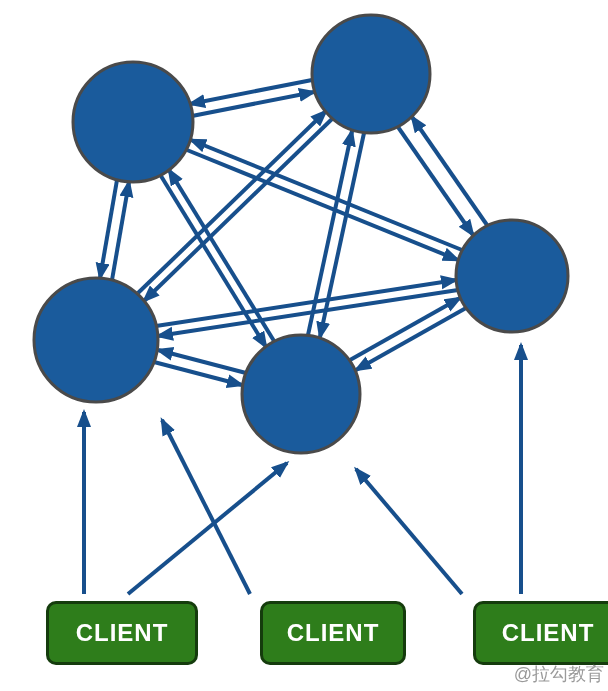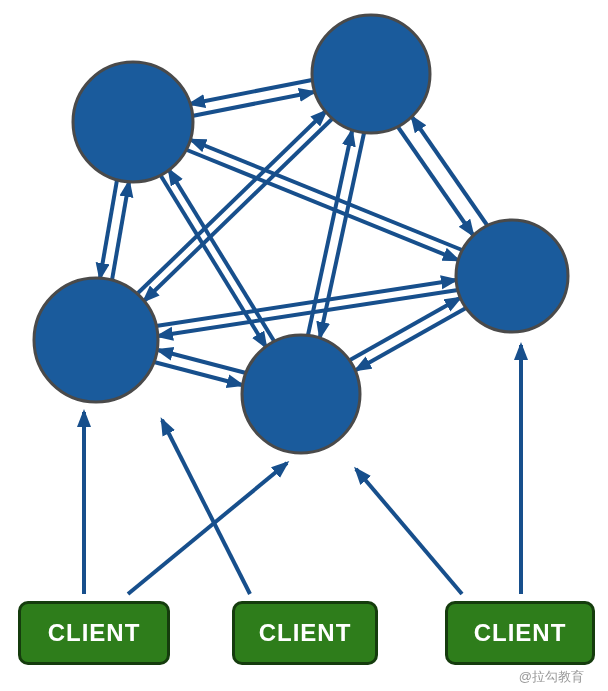--- a/index.html
+++ b/index.html
@@ -13,28 +13,29 @@
   .canvas svg{position:absolute;left:0;top:0;}
   .client{
     position:absolute;
     display:flex;align-items:center;justify-content:center;
     border-radius:10px;
     border:3px solid #153c0d;
     font-weight:bold;
     font-size:24px;
     letter-spacing:1px;
     box-sizing:border-box;
+    margin-left:28px;
   }
   .client-1{left:18px;top:601px;width:152px;height:64px;}
   .client-2{left:232px;top:601px;width:146px;height:64px;}
   .client-3{left:445px;top:601px;width:150px;height:64px;}
   .watermark{
     position:absolute;
-    right:24px;bottom:5px;
-    font-size:13px;
+    right:4px;bottom:5px;
+    font-size:18px;
   }
 </style>
 </head>
 <body style="background: rgb(255, 255, 255);">
 
 <div class="canvas">
   <svg id="mesh-svg" width="608" height="691" viewBox="0 0 608 691">
       <defs>
         <marker id="ah" markerUnits="userSpaceOnUse" markerWidth="20" markerHeight="16" refX="15" refY="7" orient="auto">
           <path d="M0,0 L18,7 L0,14 Z" fill="#174f8c"></path>

